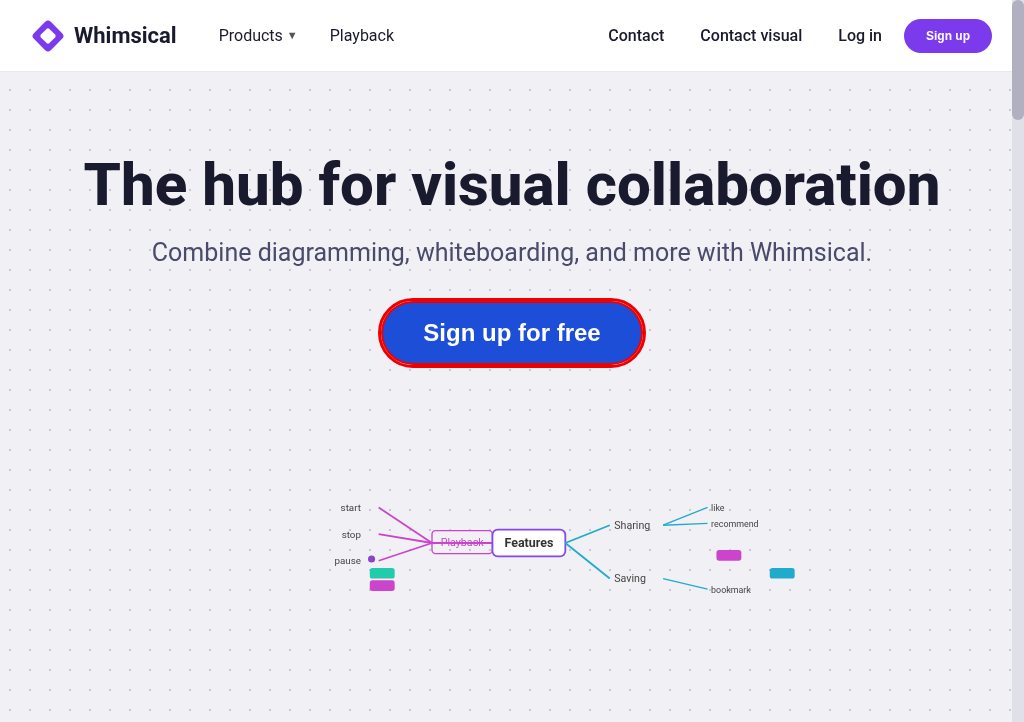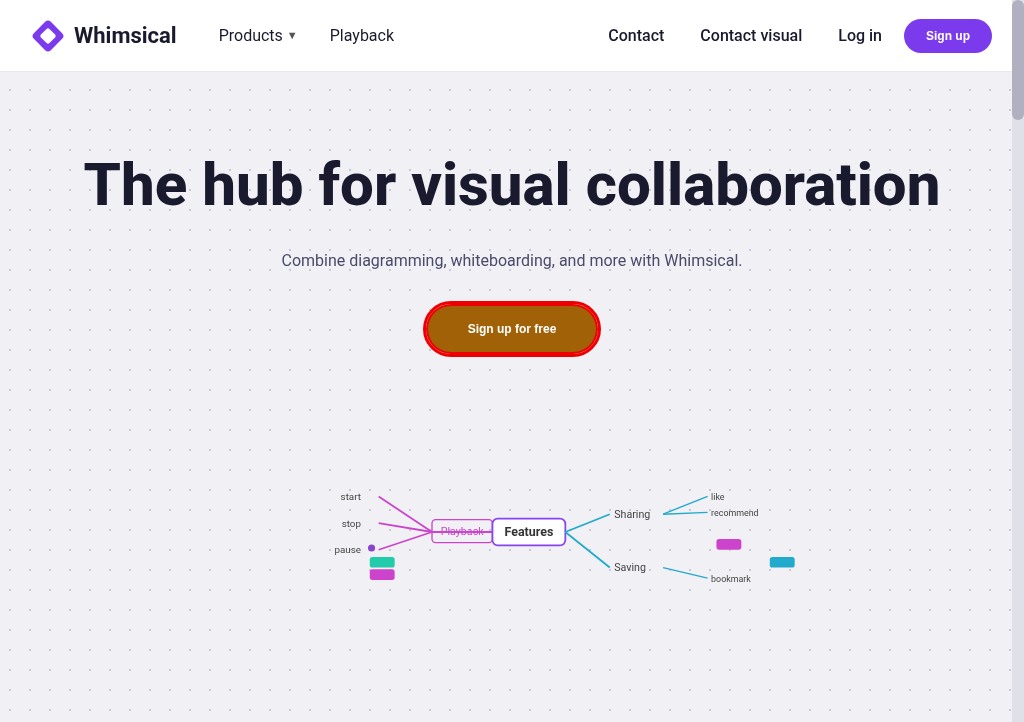--- a/index.html
+++ b/index.html
@@ -119,36 +119,36 @@
       text-align: center;
       padding: 80px 32px 40px;
     }
 
     .hero-title {
       font-size: 60px;
       font-weight: 800;
       color: #1a1a2e;
       line-height: 1.1;
       max-width: 900px;
-      margin: 0 auto 33px;
+      margin: 0 auto 20px;
     }
 
     .hero-subtitle {
-      font-size: 16px;
+      font-size: 25px;
       color: #4a4a6a;
       margin-bottom: 36px;
     }
 
     .btn-cta {
-      background: #a16207;
+      background: #1d4ed8;
       color: #ffffff;
       border: none;
       border-radius: 999px;
       padding: 16px 40px;
-      font-size: 12px;
+      font-size: 24px;
       font-weight: 600;
       cursor: pointer;
       outline: 3px solid #e00;
       outline-offset: 2px;
       box-shadow: 0 0 0 2px #e00;
     }
 
     
     .diagram-area {
       display: flex;

